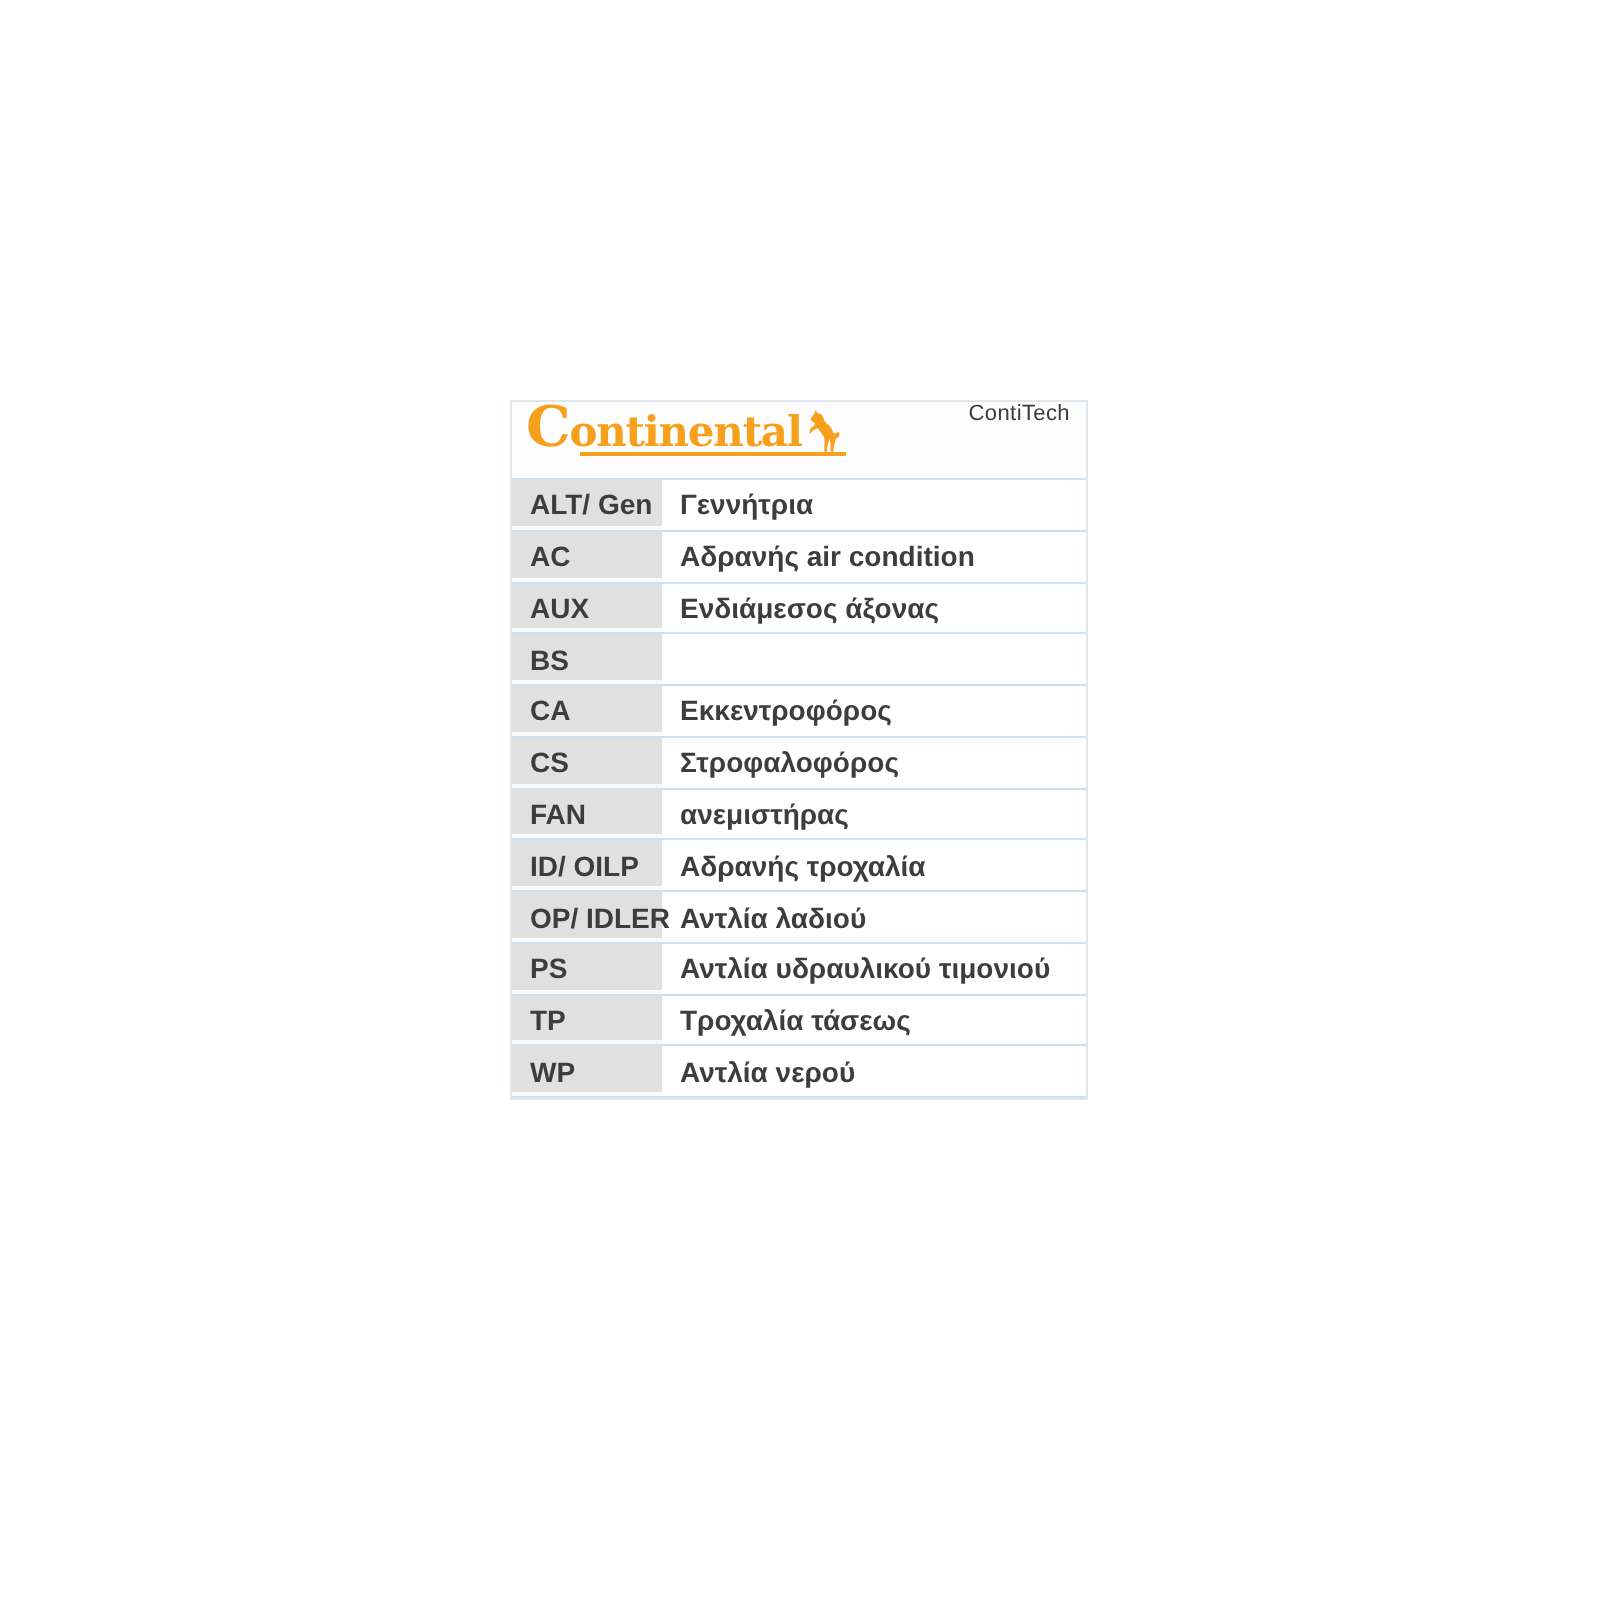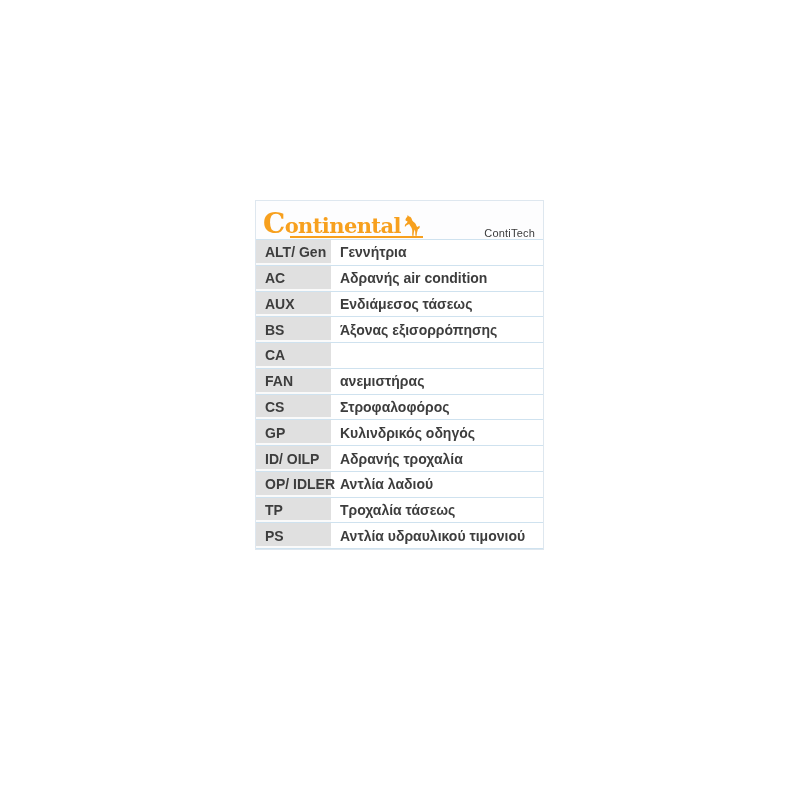--- a/index.html
+++ b/index.html
@@ -16,21 +16,21 @@
     -webkit-font-smoothing:antialiased;
   }
   .panel{
     position:absolute;left:255px;top:200px;width:289px;
     border:1px solid var(--outer-border);
     box-sizing:border-box;background:#ffffff;
   }
   .header{
     height:39px;background:#fdfdfe;
     border-bottom:1px solid var(--row-border);
-    display:flex;align-items:flex-end;justify-content:space-between;
+    display:flex;align-items:flex-start;justify-content:space-between;
     padding:0 8px 0 7px;box-sizing:border-box;gap:15px;
   }
   .logo{
     position:relative;display:flex;align-items:flex-end;
     color:var(--brand);
   }
   .logo-text{
     display:block;
     font-family:"DejaVu Serif","Liberation Serif",serif;
     font-weight:bold;font-size:21px;line-height:26px;
@@ -106,62 +106,62 @@
     <div class="cell-desc">Γεννήτρια</div>
   </div>
 
   <div class="row">
     <div class="cell-abbr">AC</div>
     <div class="cell-desc">Αδρανής air condition</div>
   </div>
 
   <div class="row">
     <div class="cell-abbr">AUX</div>
-    <div class="cell-desc">Ενδιάμεσος τάσεως</div>
+    <div class="cell-desc">Ενδιάμεσος άξονας</div>
   </div>
 
   <div class="row">
     <div class="cell-abbr">BS</div>
-    <div class="cell-desc">Άξονας εξισορρόπησης</div>
   </div>
 
   <div class="row">
     <div class="cell-abbr">CA</div>
-  </div>
-
-  <div class="row">
-    <div class="cell-abbr">FAN</div>
-    <div class="cell-desc">ανεμιστήρας</div>
+    <div class="cell-desc">Εκκεντροφόρος</div>
   </div>
 
   <div class="row">
     <div class="cell-abbr">CS</div>
     <div class="cell-desc">Στροφαλοφόρος</div>
   </div>
 
   <div class="row">
-    <div class="cell-abbr">GP</div>
-    <div class="cell-desc">Κυλινδρικός οδηγός</div>
+    <div class="cell-abbr">FAN</div>
+    <div class="cell-desc">ανεμιστήρας</div>
   </div>
+
 
   <div class="row">
     <div class="cell-abbr">ID/ OILP</div>
     <div class="cell-desc">Αδρανής τροχαλία</div>
   </div>
 
 
   <div class="row">
     <div class="cell-abbr">OP/ IDLER</div>
     <div class="cell-desc">Αντλία λαδιού</div>
   </div>
 
   <div class="row">
+    <div class="cell-abbr">PS</div>
+    <div class="cell-desc">Αντλία υδραυλικού τιμονιού</div>
+  </div>
+
+  <div class="row">
     <div class="cell-abbr">TP</div>
     <div class="cell-desc">Τροχαλία τάσεως</div>
   </div>
 
   <div class="row">
-    <div class="cell-abbr">PS</div>
-    <div class="cell-desc">Αντλία υδραυλικού τιμονιού</div>
+    <div class="cell-abbr">WP</div>
+    <div class="cell-desc">Αντλία νερού</div>
   </div>
-
 </div>
 </div>
 
 </body></html>

